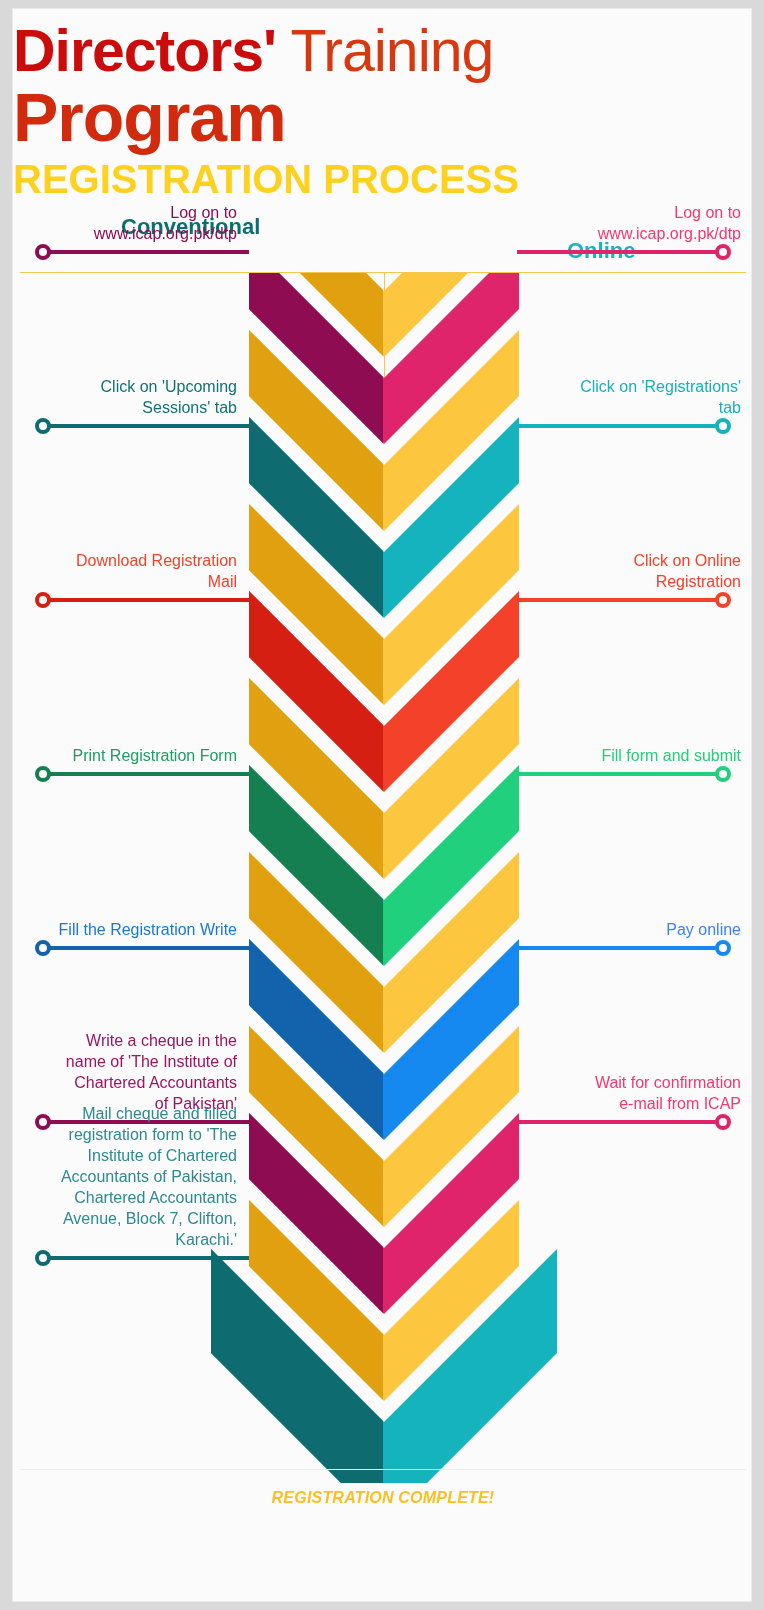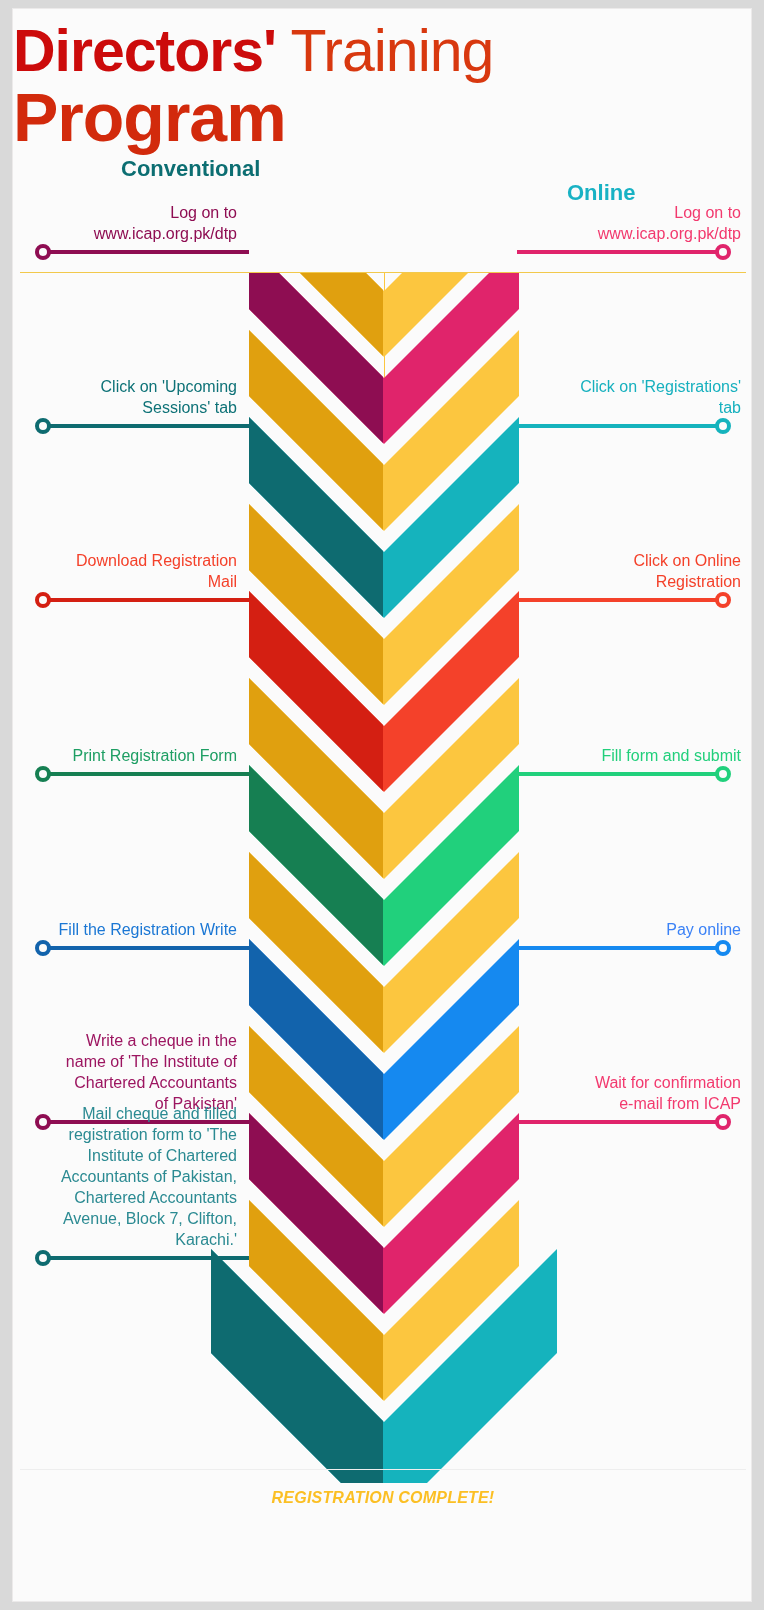--- a/index.html
+++ b/index.html
@@ -102,20 +102,21 @@
 </style>
 </head>
 <body>
 
 <div id="poster">
   <div id="canvas">
 
     <div class="title-wrap">
       <div class="title-line1"><span class="t-directors">Directors'</span><span class="t-training"> Training</span></div>
       <div class="title-line2">Program</div>
+      <div class="subtitle">REGISTRATION PROCESS</div>
     </div>
 
     <div class="colheads">
       <div class="colhead" id="head-conventional">Conventional</div>
       <div class="colhead" id="head-online">Online</div>
     </div>
 
     <div class="hrule"></div>
     <div class="vdivider"></div>
 

